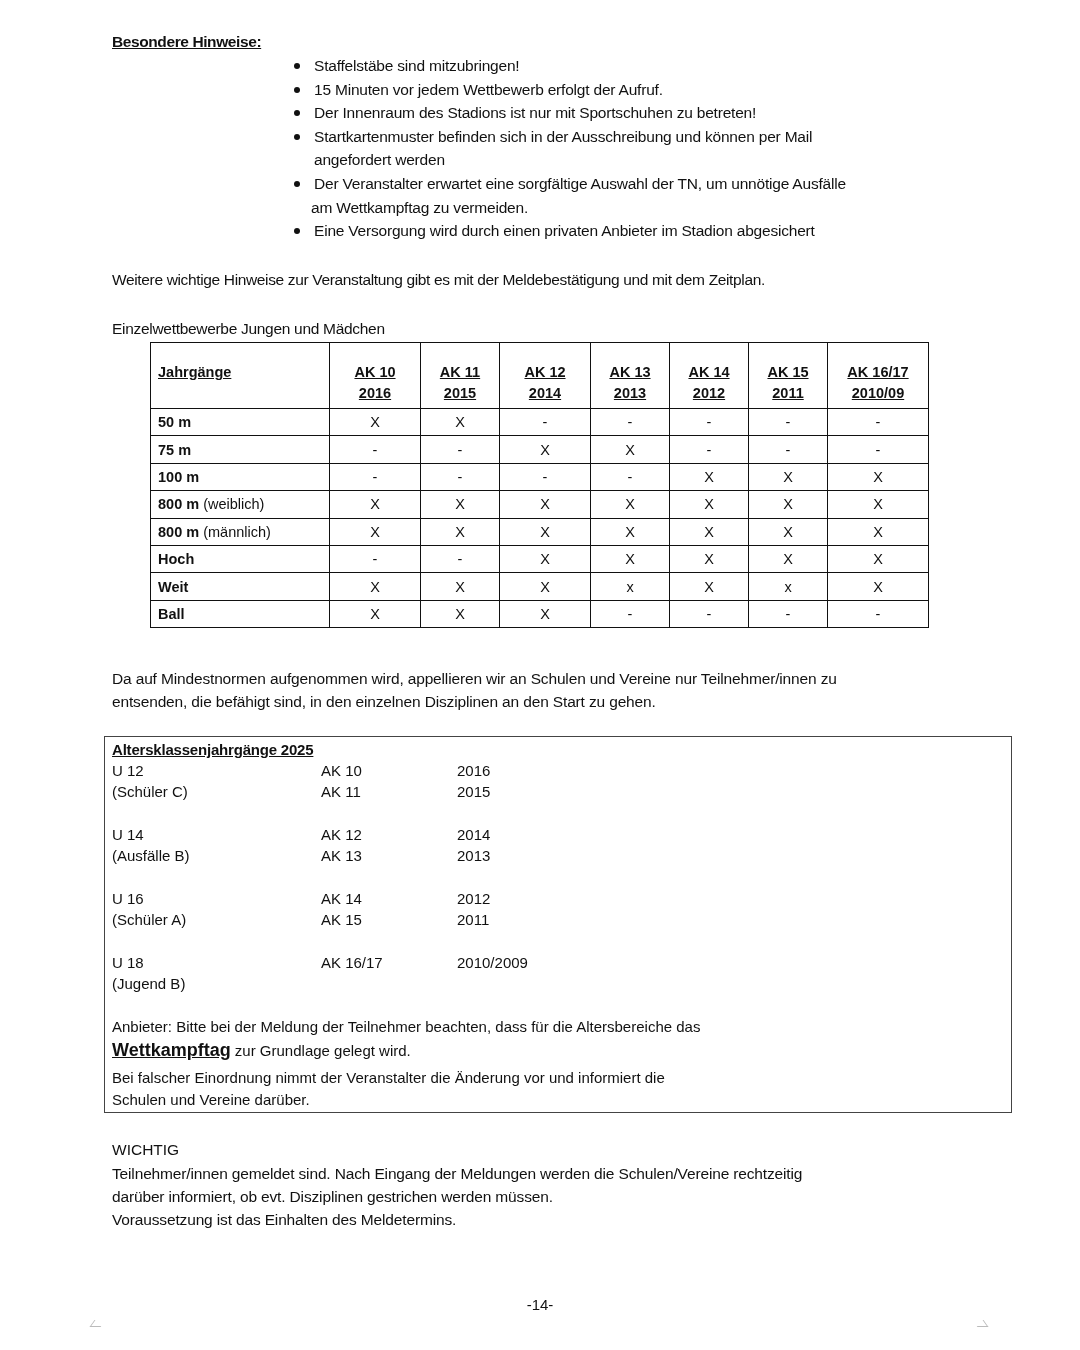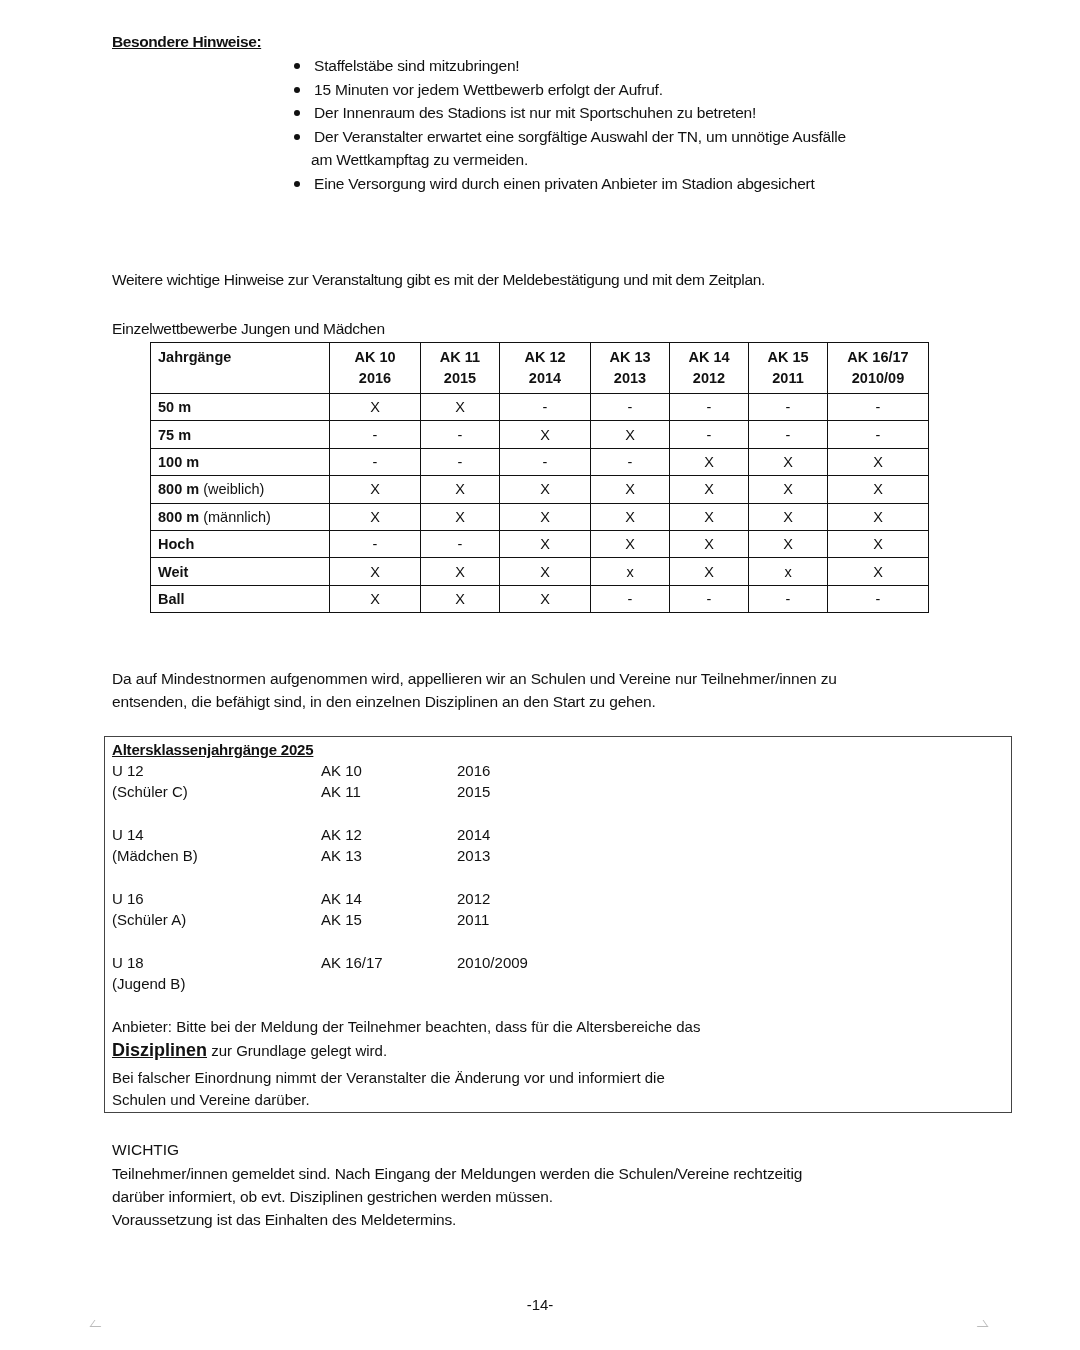--- a/index.html
+++ b/index.html
@@ -17,21 +17,21 @@
   .bullets li .l2 { display: block; padding-left: 0; }
   .bullets li .l2.shift { margin-left: -3px; }
 
   table.disc {
     position: absolute; left: 150px; top: 342px;
     border-collapse: collapse; font-size: 14.5px;
   }
   table.disc td, table.disc th {
     border: 1.6px solid #111; padding: 0; height: 26.4px; vertical-align: middle;
   }
-  table.disc th { font-weight: bold; height: 46px; vertical-align: top; padding-top: 4px; line-height: 21px; }
+  table.disc th { font-weight: bold; height: 46px; vertical-align: top; padding-top: 19px; line-height: 21px; text-decoration: underline; }
   table.disc th.first, table.disc td.first { text-align: left; padding-left: 7px; }
   table.disc th.c, table.disc td.c { text-align: center; }
   table.disc td.first .b { font-weight: bold; }
   .col0 { width: 171px; } .col1 { width: 90px; } .col2 { width: 78px; } .col3 { width: 90px; }
   .col4 { width: 78px; } .col5 { width: 78px; } .col6 { width: 78px; } .col7 { width: 100px; }
 
   .para { position: absolute; left: 112px; line-height: 23px; letter-spacing: -0.15px; }
 
   .agebox {
     position: absolute; left: 104px; top: 736px; width: 908px; height: 377px;
@@ -49,20 +49,25 @@
   .corner.right { left: 975px; top: 1320px; border-right: 1px solid #bbb; transform: skewX(35deg); }
 </style>
 </head>
 <body>
 
 <div class="abs heading-u" style="left:112px; top:33px; font-size:15.5px;">Besondere Hinweise:</div>
 <ul class="bullets">
   <li><span class="dot"></span><span>Staffelstäbe sind mitzubringen!</span></li>
   <li><span class="dot"></span><span>15 Minuten vor jedem Wettbewerb erfolgt der Aufruf.</span></li>
   <li><span class="dot"></span><span>Der Innenraum des Stadions ist nur mit Sportschuhen zu betreten!</span></li>
+  <li>
+      <span class="dot"></span>
+      <span class="l2">Startkartenmuster befinden sich in der Ausschreibung und können per Mail</span>
+      <span class="l2">angefordert werden</span>
+    </li>
   <li>
       <span class="dot"></span>
       <span class="l2">Der Veranstalter erwartet eine sorgfältige Auswahl der TN, um unnötige Ausfälle</span>
       <span class="l2 shift">am Wettkampftag zu vermeiden.</span>
     </li>
   <li><span class="dot"></span><span>Eine Versorgung wird durch einen privaten Anbieter im Stadion abgesichert</span></li>
 </ul>
 
 <div class="abs bold" style="left:112px; top:271px; letter-spacing:-0.35px;">Weitere wichtige Hinweise zur Veranstaltung gibt es mit der Meldebestätigung und mit dem Zeitplan.</div>
 
@@ -202,21 +207,21 @@
         <span class="c1">(Schüler C)</span>
         <span class="c2">AK 11</span>
         <span class="c3">2015</span>
       </div>
       <div class="row" style="top: 89px; width: 600px;">
         <span class="c1 bold">U 14</span>
         <span class="c2">AK 12</span>
         <span class="c3">2014</span>
       </div>
       <div class="row" style="top: 110px; width: 600px;">
-        <span class="c1">(Mädchen B)</span>
+        <span class="c1">(Ausfälle B)</span>
         <span class="c2">AK 13</span>
         <span class="c3">2013</span>
       </div>
       <div class="row" style="top: 153px; width: 600px;">
         <span class="c1 bold">U 16</span>
         <span class="c2">AK 14</span>
         <span class="c3">2012</span>
       </div>
       <div class="row" style="top: 174px; width: 600px;">
         <span class="c1">(Schüler A)</span>
@@ -228,21 +233,21 @@
         <span class="c2">AK 16/17</span>
         <span class="c3">2010/2009</span>
       </div>
       <div class="row" style="top: 238px; width: 600px;">
         <span class="c1">(Jugend B)</span>
         <span class="c2"></span>
         <span class="c3"></span>
       </div>
     </div>
   <div class="row" style="top:281px;"><span class="bold">Anbieter:</span><span> Bitte bei der Meldung der Teilnehmer beachten, dass für die Altersbereiche das</span></div>
-  <div class="row" style="top:303px;"><span class="geburt">Disziplinen</span><span> zur Grundlage gelegt wird.</span></div>
+  <div class="row" style="top:303px;"><span class="geburt">Wettkampftag</span><span> zur Grundlage gelegt wird.</span></div>
   <div class="row" style="top:332px;">Bei falscher Einordnung nimmt der Veranstalter die Änderung vor und informiert die</div>
   <div class="row" style="top:354px;">Schulen und Vereine darüber.</div>
 </div>
 
 <div class="abs bold" style="left:112px; top:1141px;">WICHTIG</div>
 <div class="para" style="top:1162px;">
   <div>Teilnehmer/innen gemeldet sind. Nach Eingang der Meldungen werden die Schulen/Vereine rechtzeitig</div>
   <div>darüber informiert, ob evt. Disziplinen gestrichen werden müssen.</div>
   <div>Voraussetzung ist das Einhalten des Meldetermins.</div>
 </div>

